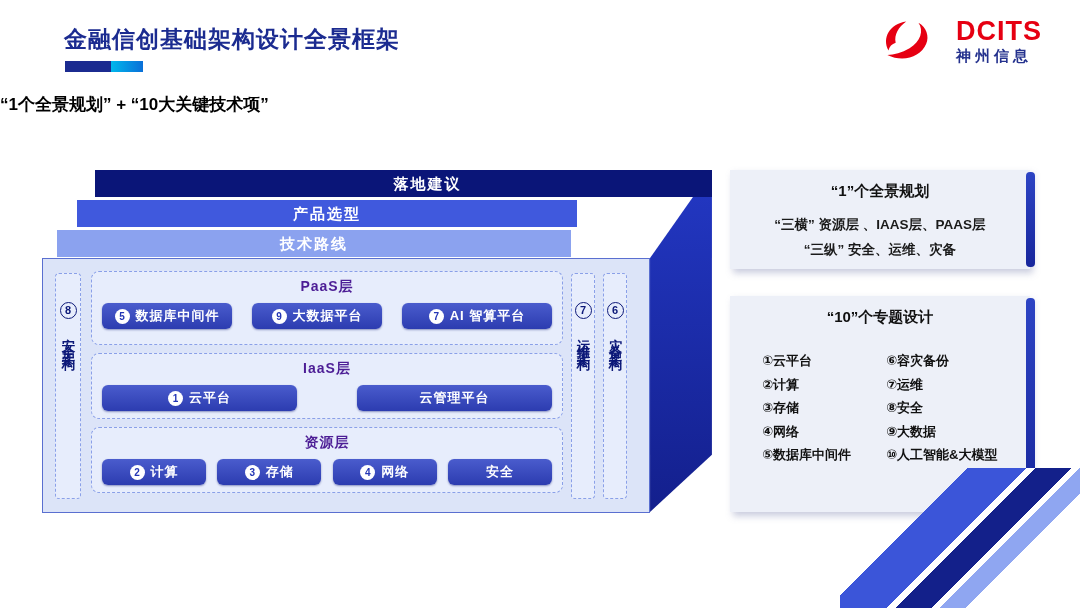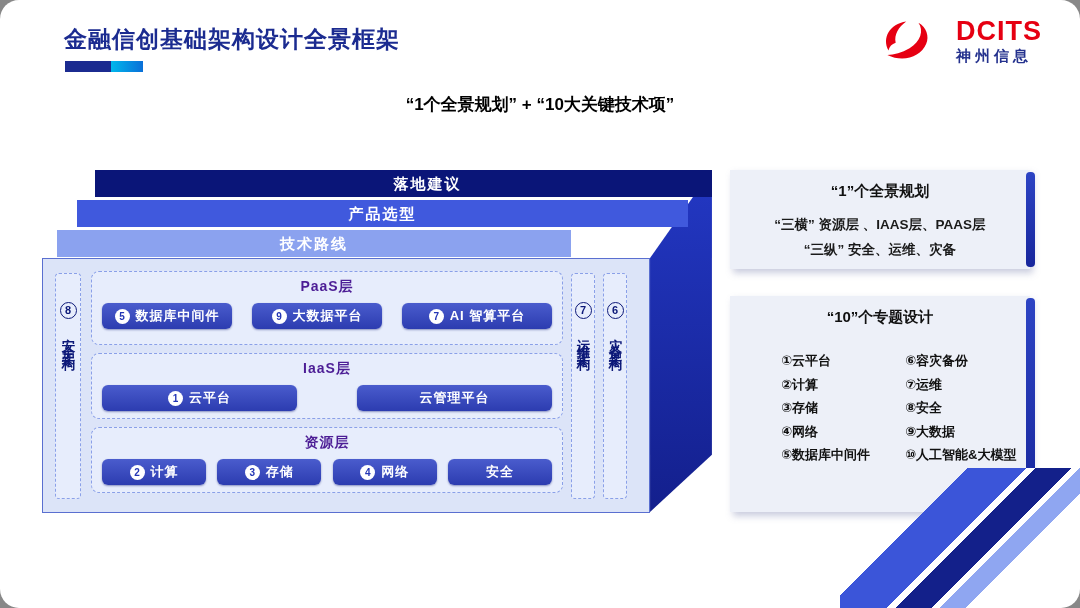--- a/index.html
+++ b/index.html
@@ -1,41 +1,41 @@
 <!DOCTYPE html>
 <html><head>
 <meta charset="utf-8">
 <style>
   * { margin:0; padding:0; box-sizing:border-box; }
   body { background:#888; font-family:"Liberation Sans","DejaVu Sans",sans-serif; }
-  .slide { position:relative; width:1080px; height:608px; background:#fff; overflow:hidden; margin:0 auto;border-radius:19px; }
+  .slide { position:relative; width:1080px; height:608px; background:#fff; overflow:hidden; margin:0 auto; }
 
   
   .page-title { position:absolute; left:64px; top:24px; font-size:23px; font-weight:bold; color:#1b2b90; letter-spacing:1px; }
   .title-underline { position:absolute; left:65px; top:61px; height:11px; display:flex; }
   .title-underline .u1 { width:46px; background:#1b2b90; }
   .title-underline .u2 { width:32px; background:linear-gradient(90deg,#00b7ec,#0a6fd8); }
 
   .logo { position:absolute; right:38px; top:16px; display:flex; align-items:center; gap:24px; }
   .logo-mark { width:56px; height:50px; }
   .logo-text { display:flex; flex-direction:column; align-items:flex-start; }
   .logo-brand { color:#e60012; font-size:27px; font-weight:bold; line-height:28px; letter-spacing:1px; }
   .logo-company { color:#25328e; font-size:15px; font-weight:bold; letter-spacing:4px; margin-top:2px; }
 
-  .subtitle { position:absolute; left:0; right:0; top:93px; text-align:center; font-size:17px; font-weight:bold; color:#000; }
+  .subtitle { position:absolute; left:0; right:0; top:93px; font-size:17px; font-weight:bold; color:#000; }
 
   
   .side-face { position:absolute; left:648px; top:170px; width:68px; height:344px;
     background:linear-gradient(180deg,#2338c4,#131f8c);
     clip-path:polygon(3% 25.6%, 94% 0%, 94% 82.8%, 3% 99.4%); }
 
   .layer-bar { position:absolute; height:27px; line-height:27px; text-align:center;
     color:#fff; font-weight:bold; font-size:15px; letter-spacing:2px; }
   .bar1 { left:95px; top:170px; width:617px; background:#0a1578;padding-left:48px; }
-  .bar2 { left:77px; top:200px; width:611px; background:#4059dd; }
+  .bar2 { left:77px; top:200px; width:500px; background:#4059dd; }
   .bar3 { left:57px; top:230px; width:514px; background:#8ba2ef; }
 
   .arch-body { position:absolute; left:42px; top:258px; width:608px; height:255px;
     background:#dce4f8; border:1px solid #5a6fd0; }
 
   .pillar { position:absolute; background:#e7edfc; border:1.6px dashed #8aa0e8; border-radius:4px;
     display:flex; flex-direction:column; align-items:center; padding-top:28px; gap:9px; }
   .pillar-left  { left:12px;  top:14px; width:26px; height:226px; }
   .pillar-ops   { left:528px; top:14px; width:24px; height:226px; }
   .pillar-dr    { left:560px; top:14px; width:24px; height:226px; }
@@ -62,21 +62,21 @@
   .panel { position:absolute; left:730px; width:300px; background:#edf0f8;
     box-shadow:3px 4px 7px rgba(100,110,160,.35); padding-top:12px; }
   .panel-plan   { top:170px; height:99px; }
   .panel-topics { top:296px; height:216px; }
   .panel-bar { position:absolute; right:-5px; top:2px; bottom:2px; width:9px;
     background:linear-gradient(180deg,#2d44c4,#17269c); border-radius:4px; }
   .panel-title { text-align:center; font-weight:bold; font-size:15px; color:#111; }
   .plan-lines { margin-top:11px; text-align:center; font-size:13.5px; font-weight:bold; color:#1a1a1a; line-height:25px; }
   .topic-cols { display:flex; margin-top:22px; padding-left:32px; }
   .topic-col { list-style:none; font-size:13px; font-weight:bold; color:#111; line-height:23.5px; }
-  .topic-col.c1 { width:124px;margin-left:19px; }
+  .topic-col.c1 { width:124px; }
 
   
   .corner-stripes { position:absolute; right:0; bottom:0; width:240px; height:140px;
     background:linear-gradient(135deg,
       rgba(0,0,0,0) 0 90px,
       #3b55d9 90px 132px,
       #ffffff 132px 138px,
       #13208a 138px 164px,
       #ffffff 164px 169px,
       #8fa6f1 169px 188px,

